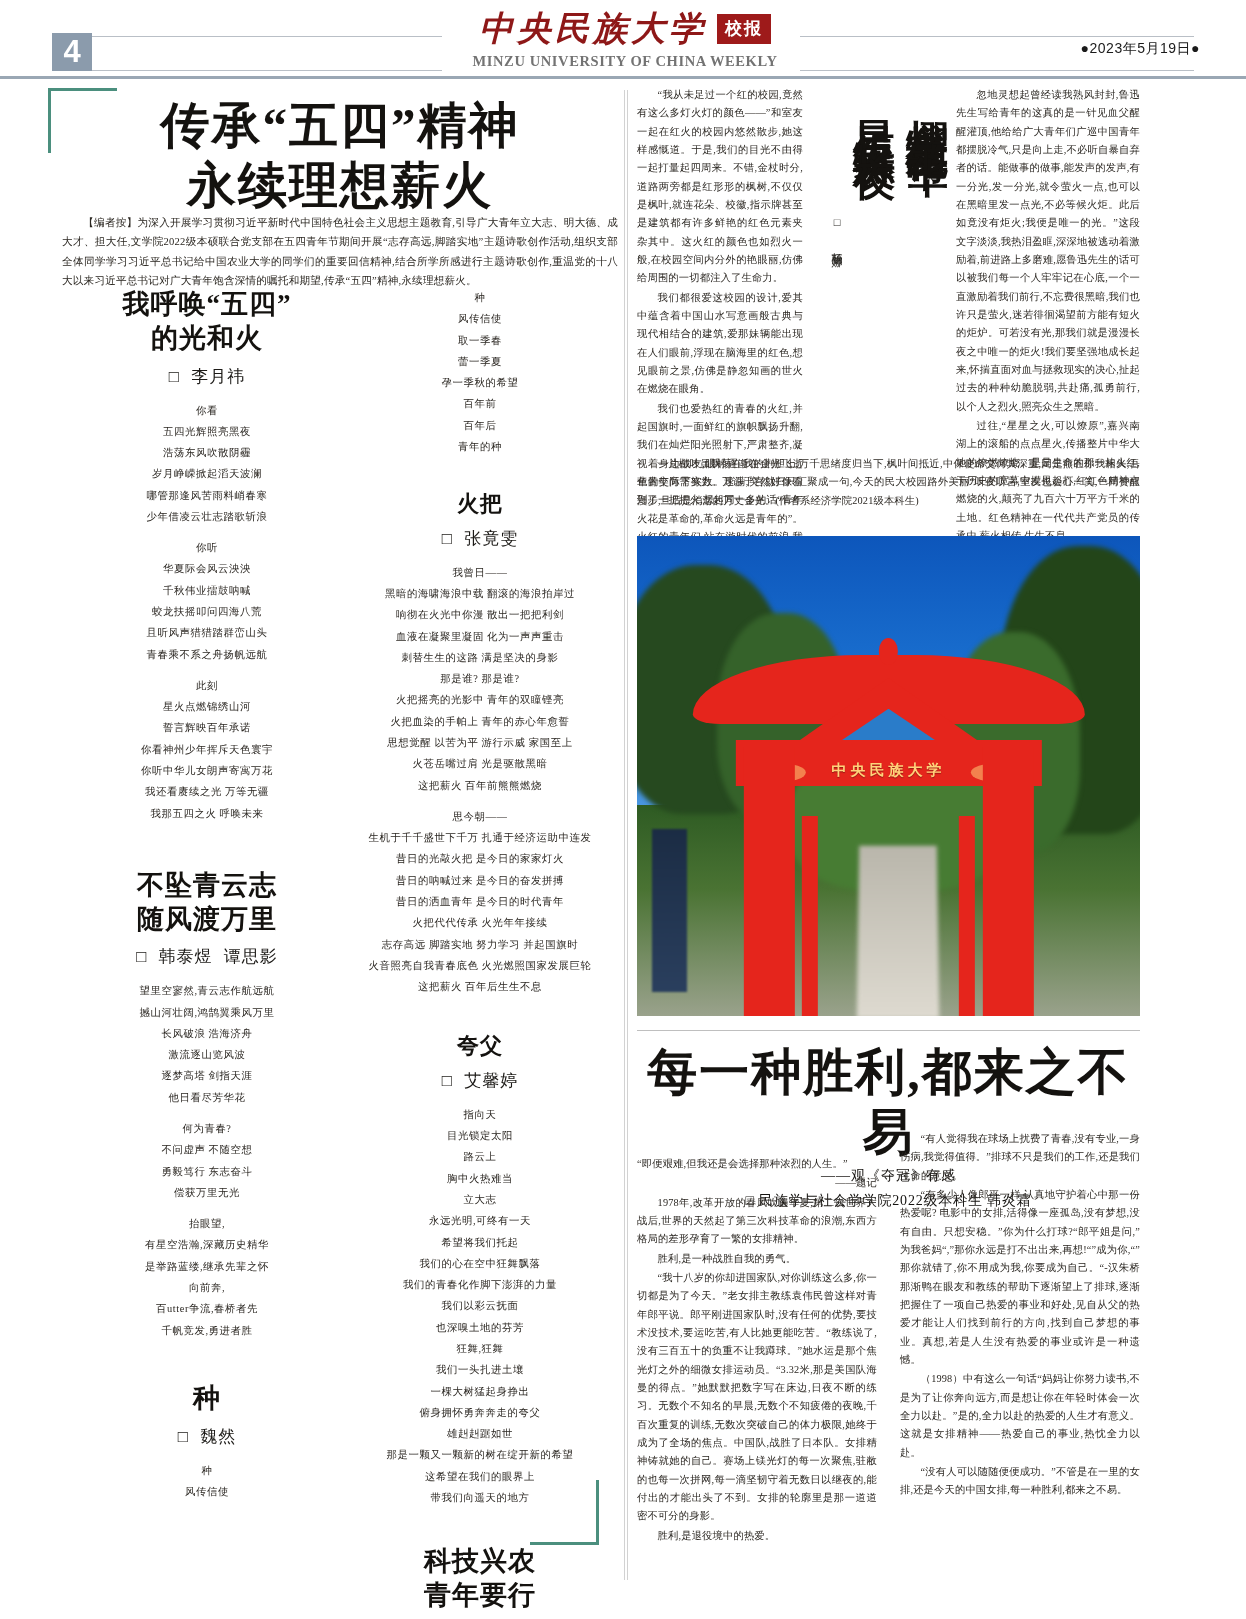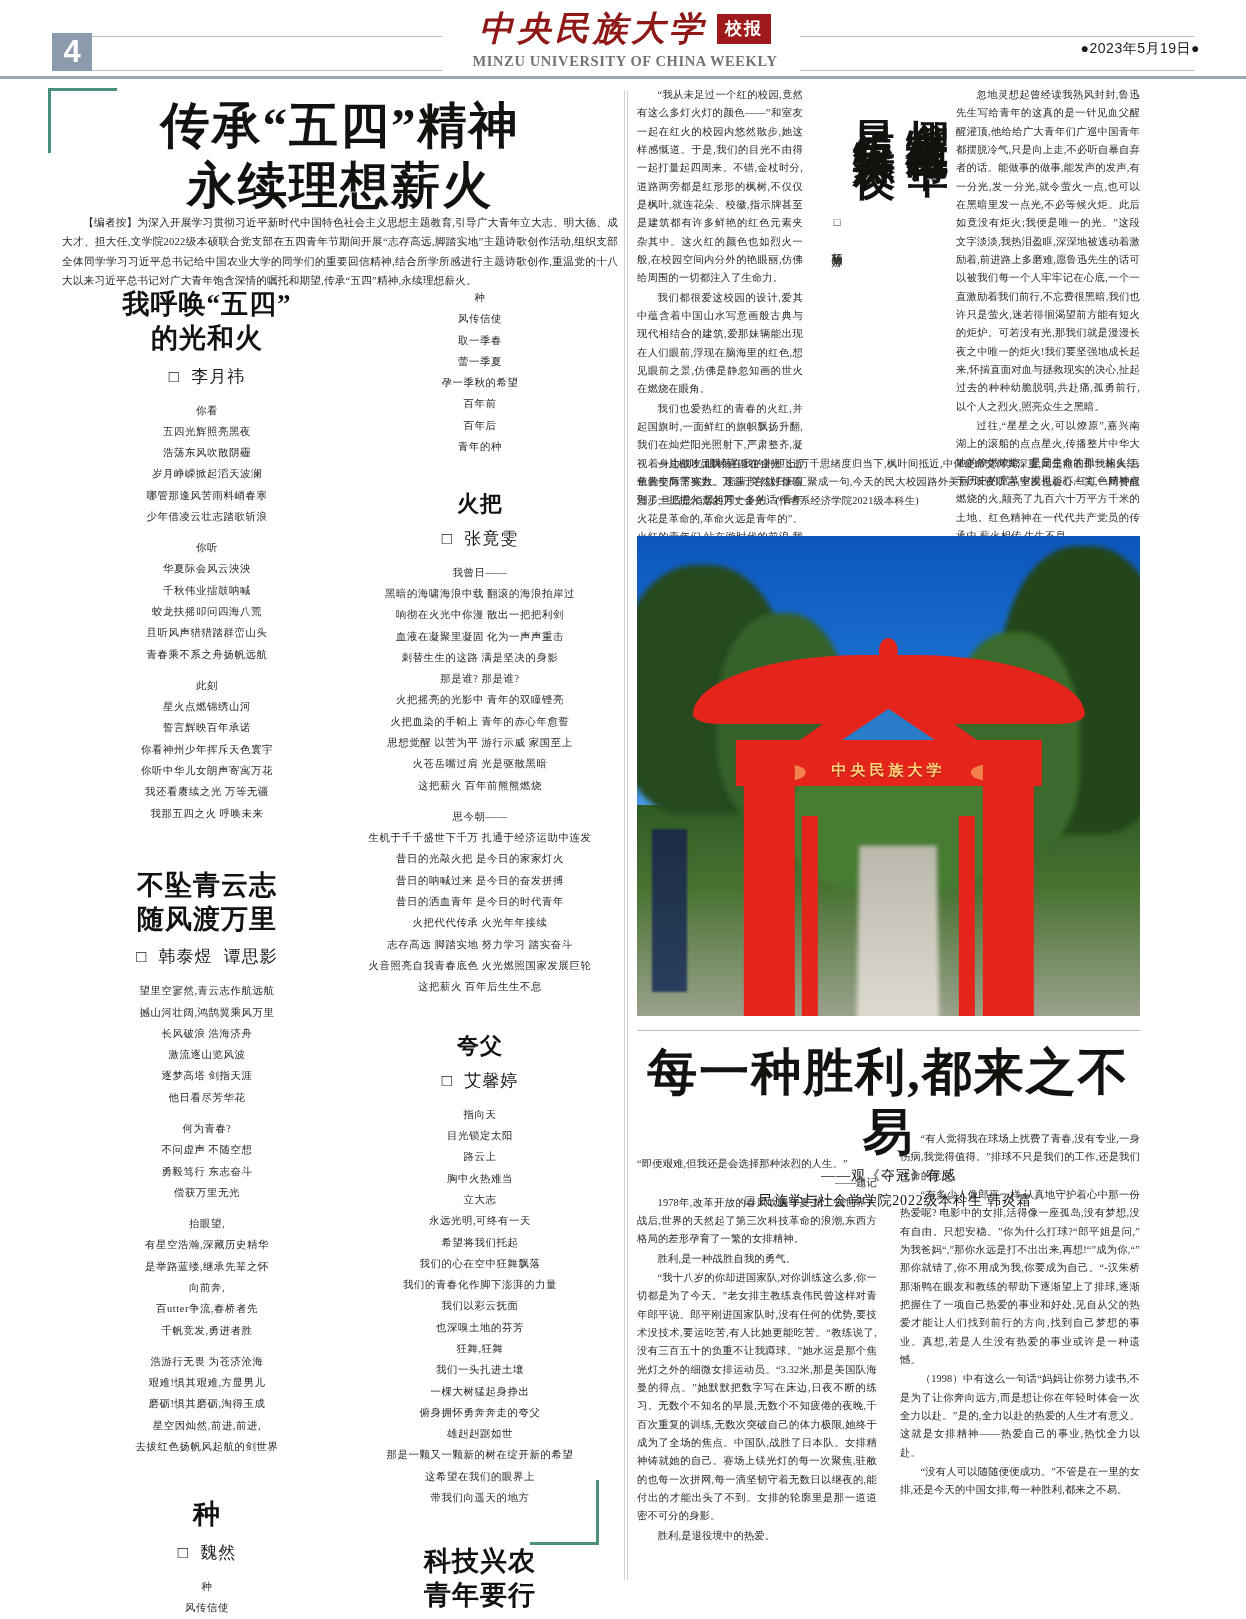--- a/index.html
+++ b/index.html
@@ -486,27 +486,20 @@
           <span class="sh">勇毅笃行 东志奋斗</span>
           <span class="sh">偿获万里无光</span>
         </div>
         <div class="stanza">
           <span class="sh">抬眼望,</span>
           <span class="sh">有星空浩瀚,深藏历史精华</span>
           <span class="sh">是举路蓝缕,继承先辈之怀</span>
           <span class="sh">向前奔,</span>
           <span class="sh">百utter争流,春桥者先</span>
           <span class="sh">千帆竞发,勇进者胜</span>
-        </div>
-        <div class="stanza">
-          <span class="sh">浩游行无畏 为苍济沧海</span>
-          <span class="sh">艰难!惧其艰难,方显男儿</span>
-          <span class="sh">磨砺!惧其磨砺,淘得玉成</span>
-          <span class="sh">星空因灿然,前进,前进,</span>
-          <span class="sh">去拔红色扬帆风起航的剑世界</span>
         </div>
       </div>
     </div>
 
     <div style="height:40px"></div>
 
     <div>
       <div class="poem-title big">种</div>
       <div class="poem-byline">□ 魏然</div>
       <div class="poem-body">
@@ -554,21 +547,21 @@
           <span class="sh">火苍岳嘴过肩 光是驱散黑暗</span>
           <span class="sh">这把薪火 百年前熊熊燃烧</span>
         </div>
         <div class="stanza">
           <span class="sh">思今朝——</span>
           <span class="sh">生机于千千盛世下千万 扎通于经济运助中连发</span>
           <span class="sh">昔日的光敲火把 是今日的家家灯火</span>
           <span class="sh">昔日的呐喊过来 是今日的奋发拼搏</span>
           <span class="sh">昔日的洒血青年 是今日的时代青年</span>
           <span class="sh">火把代代传承 火光年年接续</span>
-          <span class="sh">志存高远 脚踏实地 努力学习 踏实奋斗</span>
+          <span class="sh">志存高远 脚踏实地 努力学习 并起国旗时</span>
           <span class="sh">火音照亮自我青春底色 火光燃照国家发展巨轮</span>
           <span class="sh">这把薪火 百年后生生不息</span>
         </div>
       </div>
     </div>
 
     <div style="height:34px"></div>
 
     <div>
       <div class="poem-title med">夸父</div>

